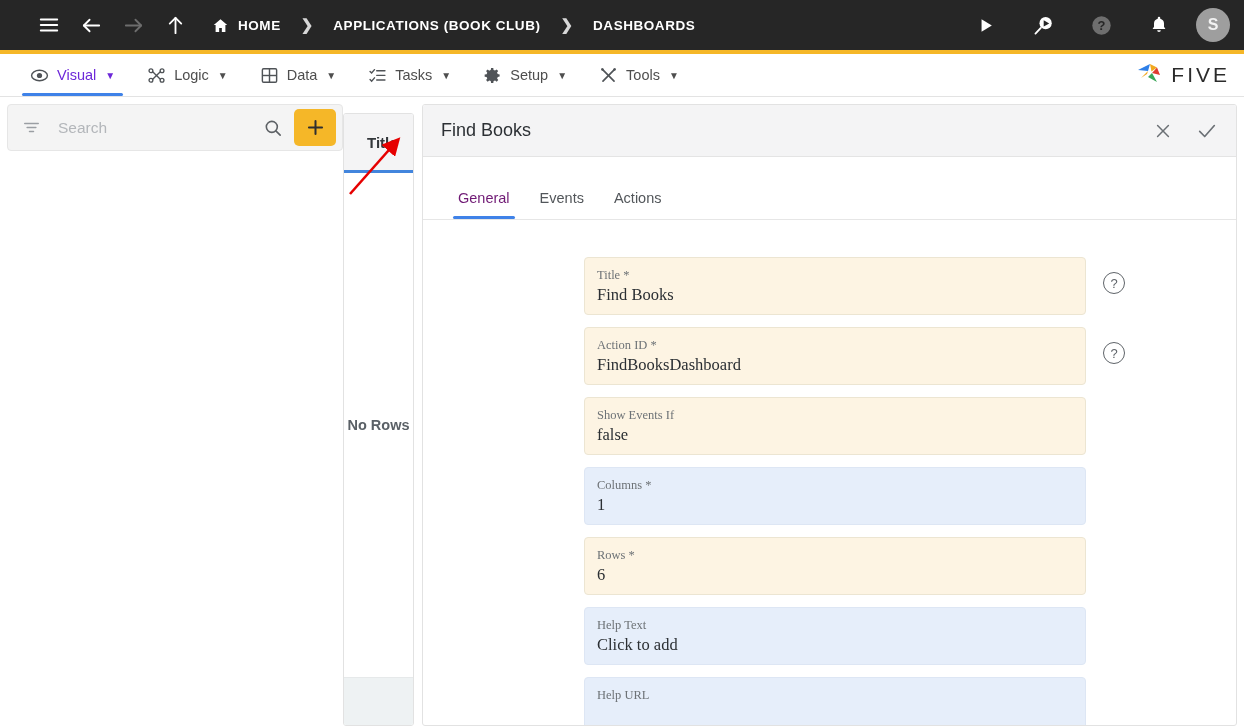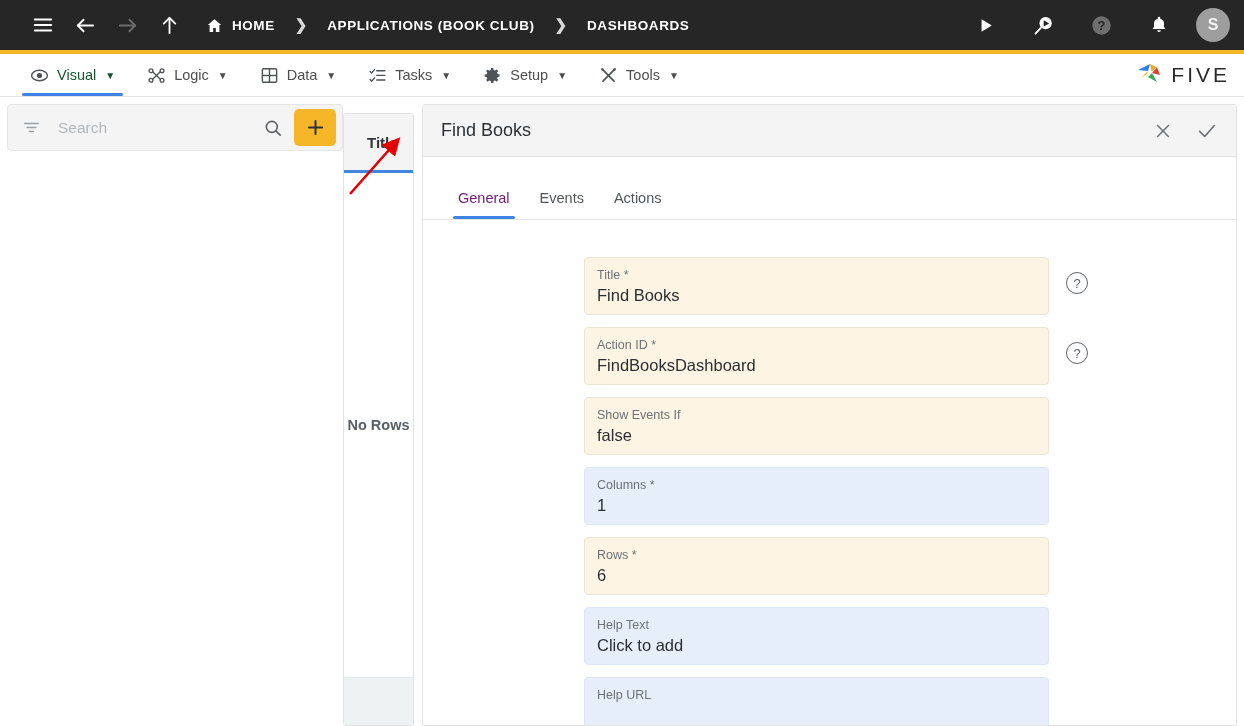--- a/index.html
+++ b/index.html
@@ -14,21 +14,21 @@
     width: 1244px; height: 726px;
     background: #ffffff;
     display: flex; flex-direction: column;
   }
 
   
   .topbar {
     height: 50px; flex: 0 0 50px;
     background: #262626;
     display: flex; align-items: center;
-    padding: 0 14px 0 22px;
+    padding: 0 14px 0 28px;
     position: relative;
   }
   .topbar-accent {
     height: 4px; flex: 0 0 4px;
     background: #f5b728;
   }
   .tb-icon {
     width: 42px; height: 50px;
     display: flex; align-items: center; justify-content: center;
     color: #ffffff;
@@ -76,21 +76,21 @@
   .menu-item {
     display: flex; align-items: center; gap: 8px;
     padding: 0 16px;
     color: #4e4e4e;
     font-size: 14.5px;
     position: relative;
     cursor: default;
   }
   .menu-item .mlabel { white-space: nowrap; }
   .menu-item .caret { font-size: 10px; margin-left: 1px; }
-  .menu-item.active { color: #14532d; }
+  .menu-item.active { color: #6d28d9; }
   .menu-item.active .underline {
     position: absolute; left: 8px; right: 8px; bottom: 0;
     height: 3px; background: #3f82e8; border-radius: 2px;
   }
   .menu-icon { width: 19px; height: 19px; display: flex; align-items: center; justify-content: center; }
   .menu-icon svg { display: block; }
 
   .five-logo {
     margin-left: auto;
     display: flex; align-items: center; gap: 6px;
@@ -235,25 +235,26 @@
     overflow: hidden;
     padding-top: 24px;
     min-height: 0;
   }
   .field-row {
     display: flex; align-items: flex-start;
     margin-bottom: 12px;
     padding-left: 161px;
   }
   .field {
-    width: 465px;
+    width: 502px;
     border-radius: 4px;
     border: 1px solid #e4e1d6;
     padding: 9px 12px 8px 12px;
     min-height: 55px;
+    font-family: Liberation Serif, serif;
   }
   .field.cream { background: #fdf4e3; border-color: #ece5d2; }
   .field.blue  { background: #e6eefa; border-color: #dde6f4; }
   .field-label { font-size: 12.5px; color: #6d7276; line-height: 16px; }
   .field-label .req { color: #6d7276; }
   .field-value { font-size: 16.5px; color: #2b2f33; line-height: 22px; margin-top: 1px; }
   .field-value.empty { min-height: 22px; }
   .help-q {
     width: 22px; height: 22px; margin-left: 17px; margin-top: 15px;
     border: 1.6px solid #5f6469; border-radius: 50%;

